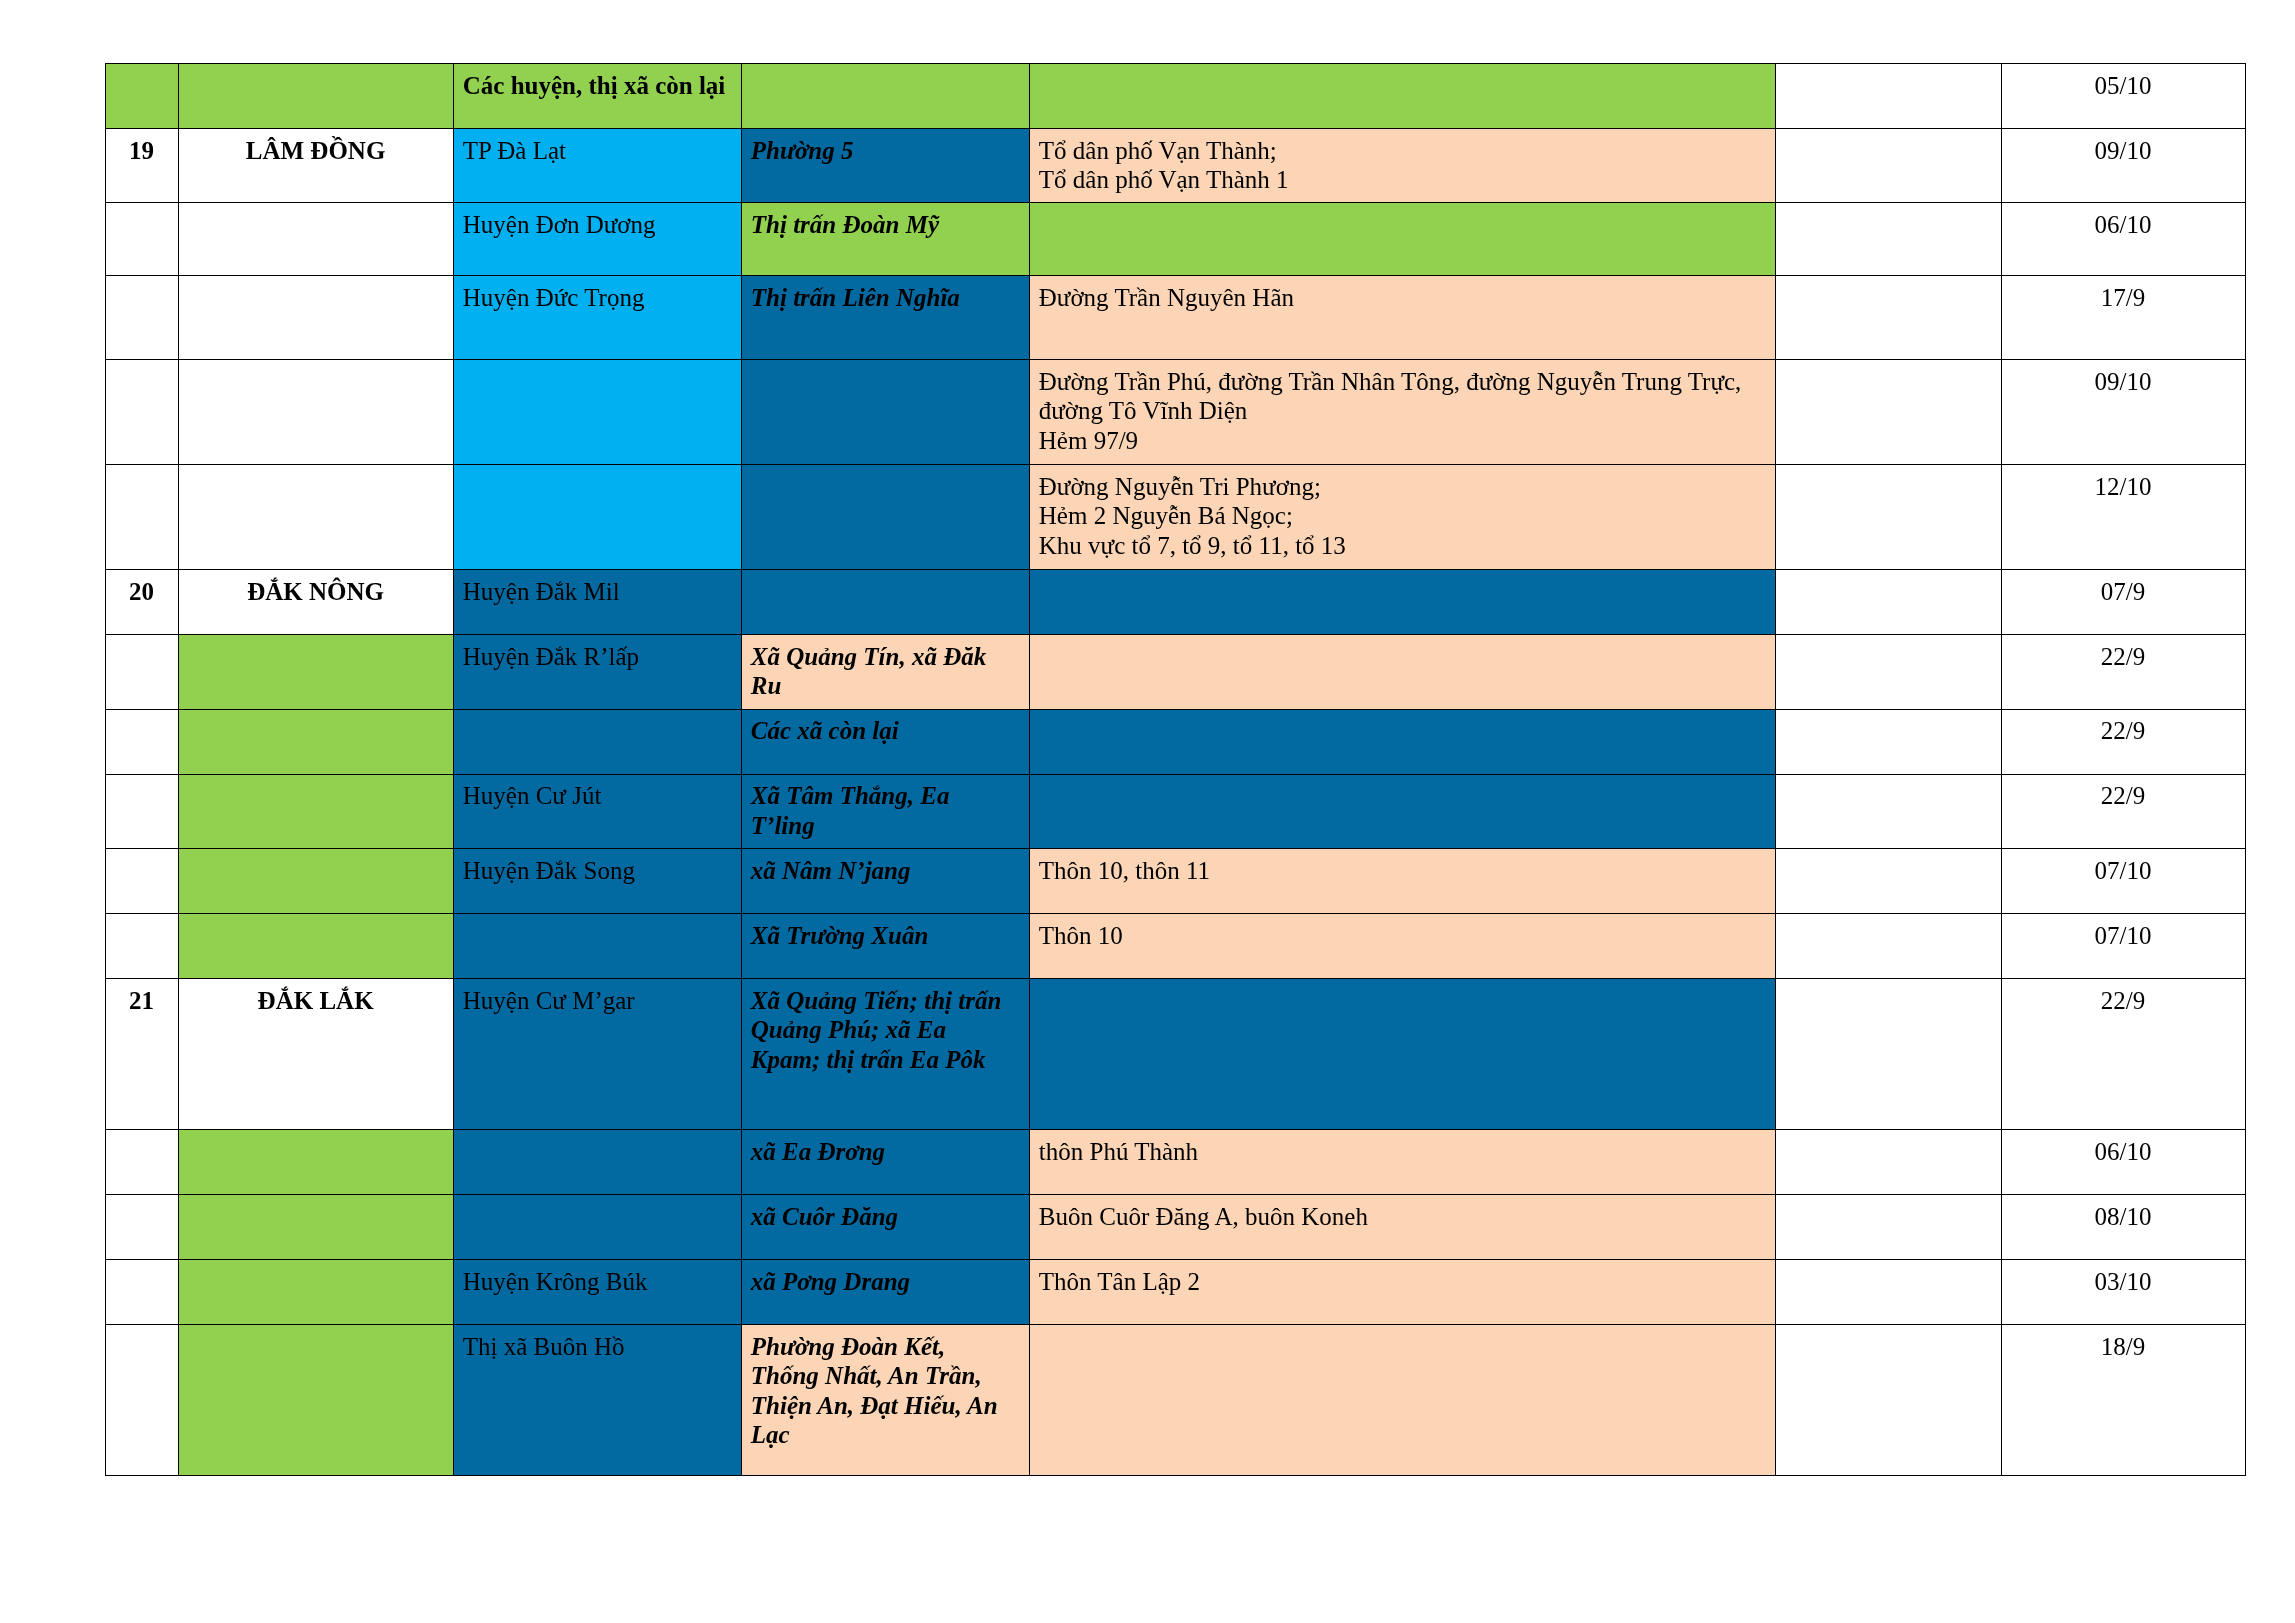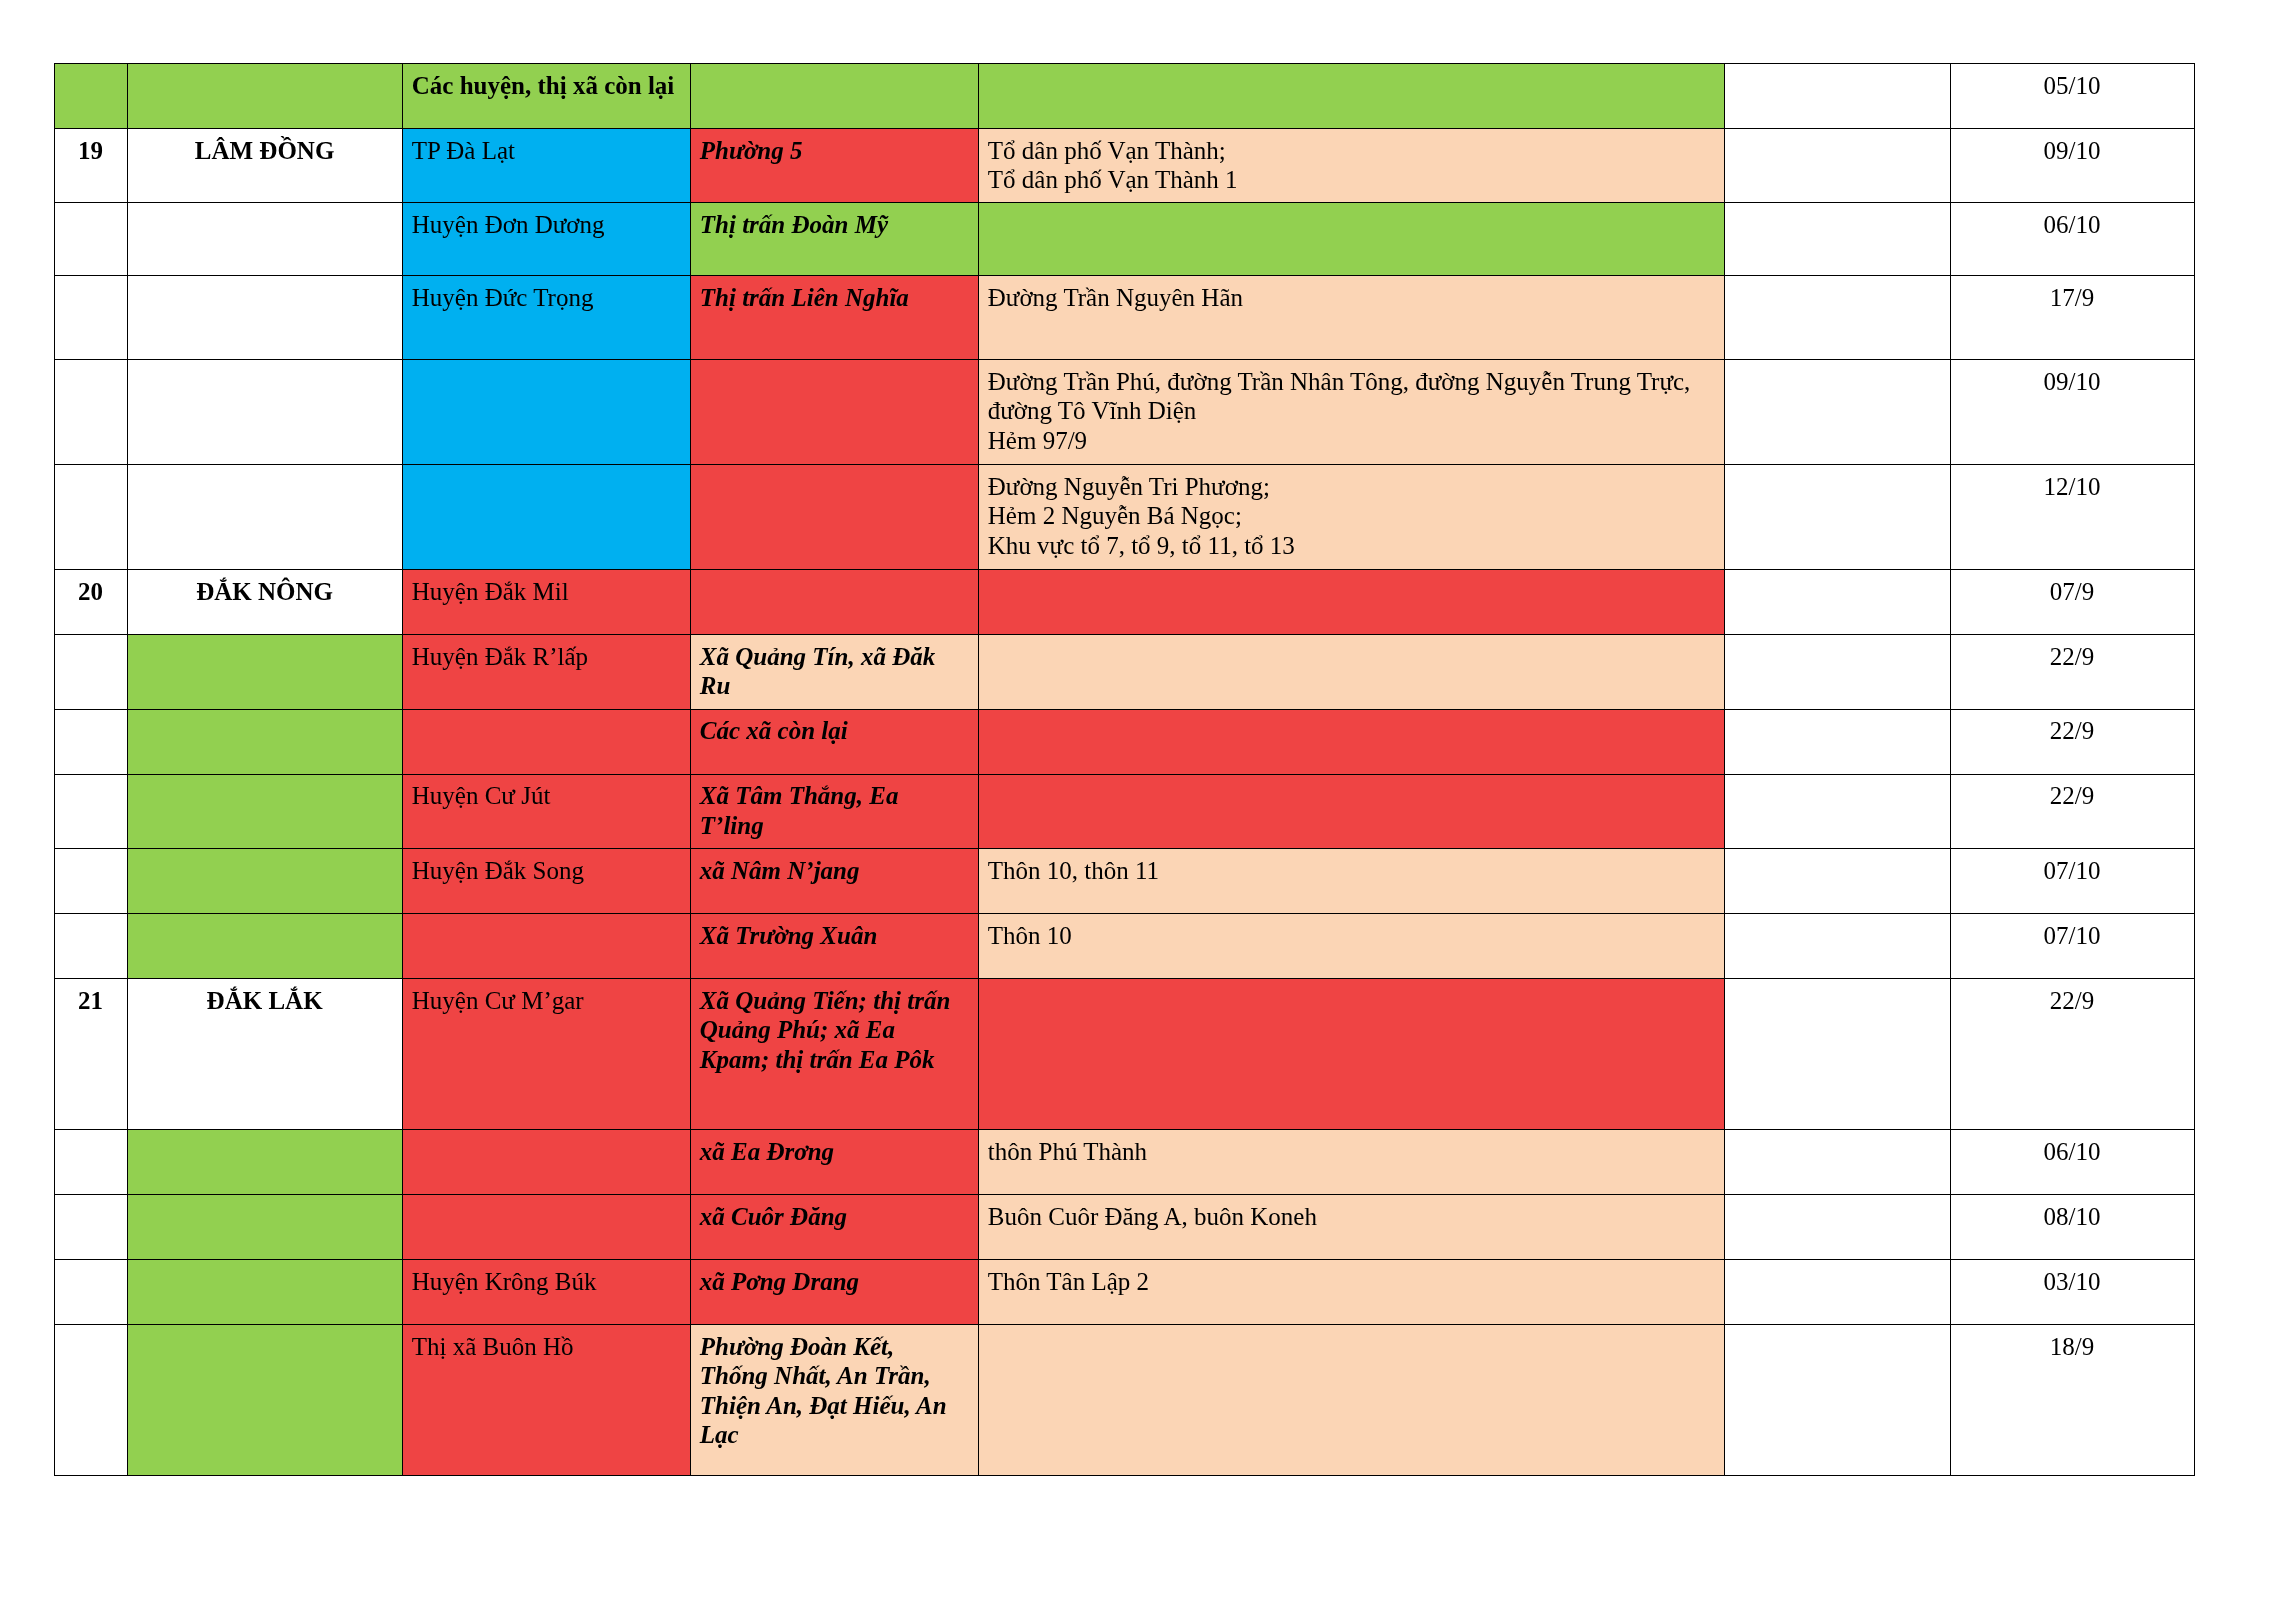--- a/index.html
+++ b/index.html
@@ -11,21 +11,21 @@
     width: 2295px;
     height: 1623px;
     font-family: "Liberation Serif", serif;
     -webkit-font-smoothing: antialiased;
   }
   .page {
     position: relative;
     width: 2295px;
     height: 1623px;
     box-sizing: border-box;
-    padding: 63px 71px 0 51px;
+    padding: 63px 71px 0 102px;
   }
   table.doc-table {
     border-collapse: collapse;
     table-layout: fixed;
     width: 2140px;
     margin-left: 2.6px;
   }
   table.doc-table td {
     border: 1.3px solid #000000;
     vertical-align: top;
@@ -39,21 +39,21 @@
   col.c-stt   { width: 73px; }
   col.c-prov  { width: 275px; }
   col.c-dist  { width: 288px; }
   col.c-ward  { width: 288px; }
   col.c-area  { width: 746px; }
   col.c-blank { width: 226px; }
   col.c-date  { width: 244px; }
 
   
   .f-green  { background: #92d050; }
-  .f-yellow { background: #ef4444; }
+  .f-yellow { background: #0369a1; }
   .f-blue   { background: #00b0f0; }
   .f-peach  { background: #fbd5b5; }
   .f-white  { background: #ffffff; }
 
   
   .t-bold   { font-weight: bold; }
   .t-bi     { font-weight: bold; font-style: italic; }
   .t-red    { color: #c00000; }
   .t-center { text-align: center; }
   .t-mid    { vertical-align: middle; }

